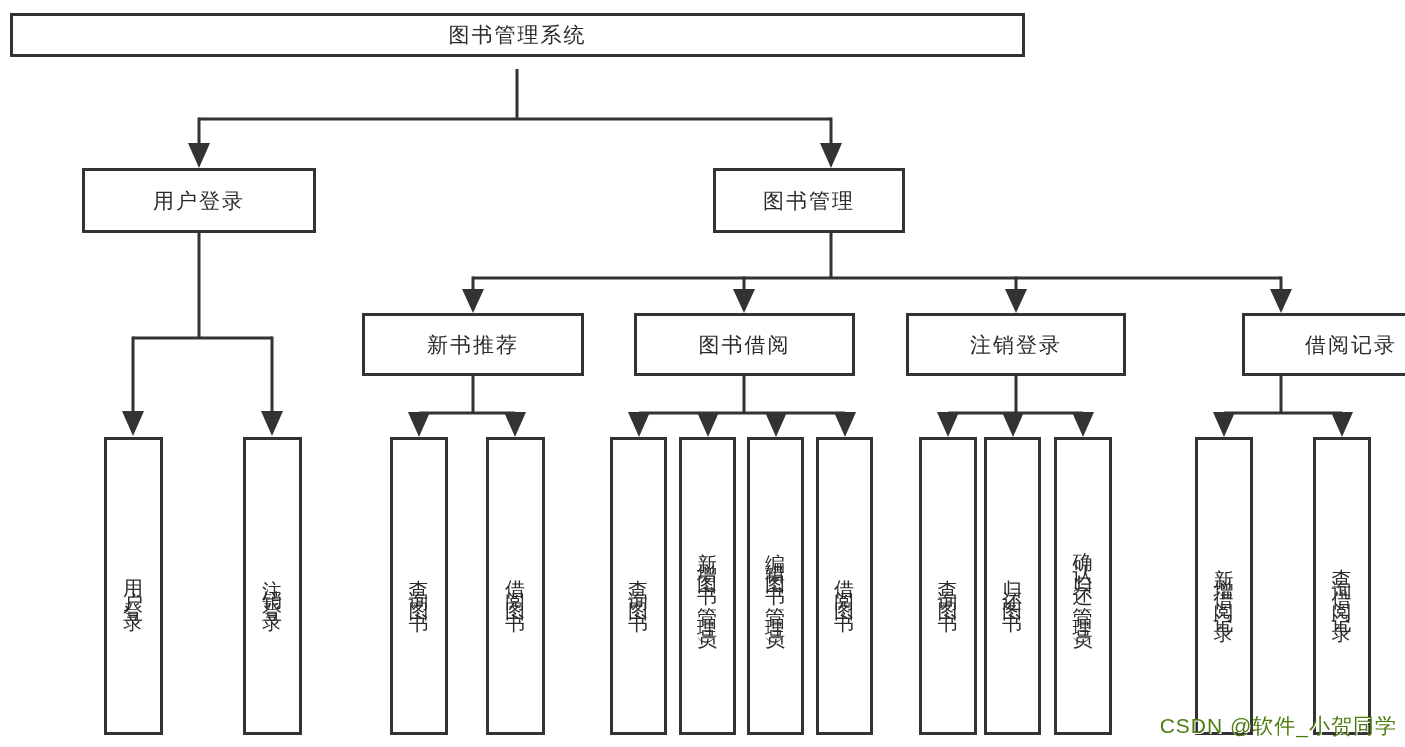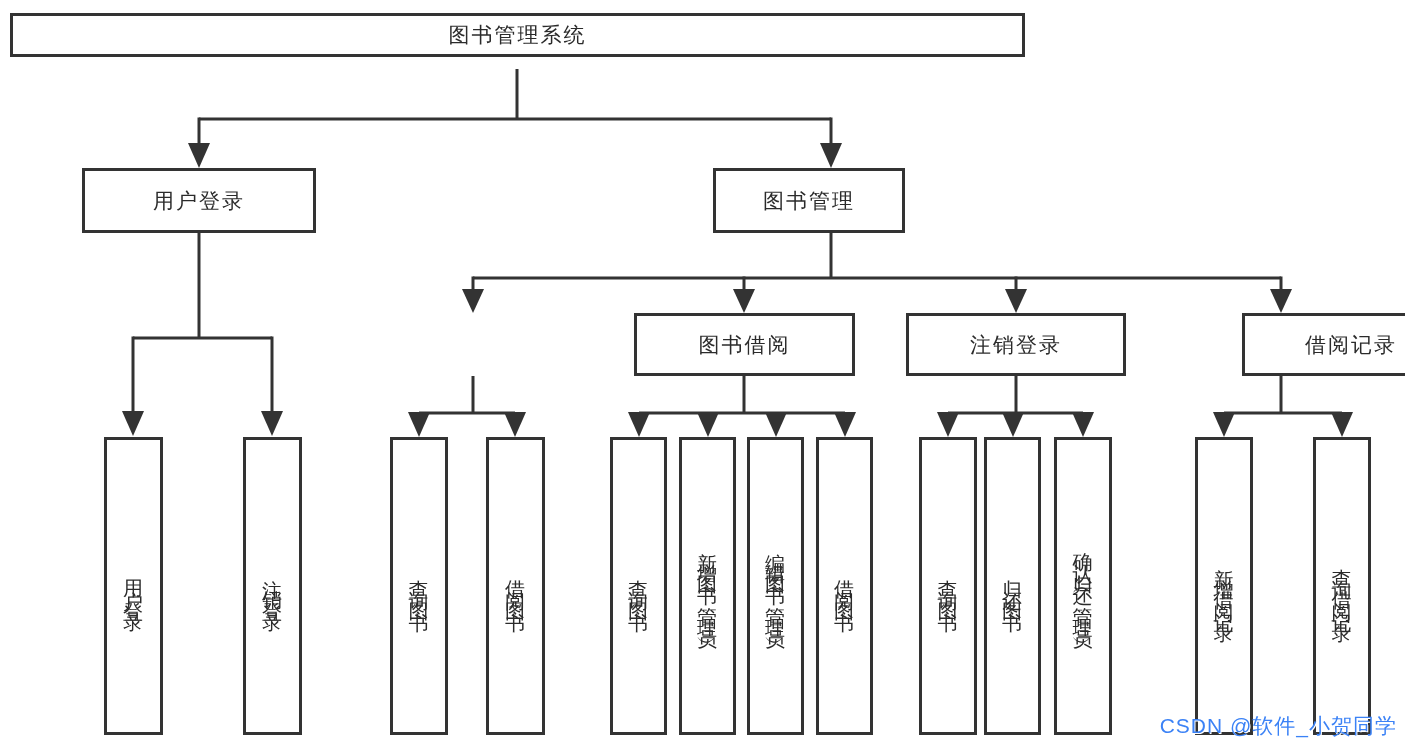--- a/index.html
+++ b/index.html
@@ -62,21 +62,21 @@
   .lf-10 { left: 984px;  width: 57px; }
   .lf-11 { left: 1054px; width: 58px; }
   .lf-12 { left: 1195px; width: 58px; }
   .lf-13 { left: 1313px; width: 58px; }
   #watermark {
     position: absolute;
     right: 8px;
     top: 712px;
     z-index: 5;
     font-size: 21px;
-    color: #3b82f6;
+    color: #4d7c0f;
     letter-spacing: 1px;
     white-space: nowrap;
     text-shadow: 1px 1px 0 #ffffff;
   }
 </style>
 </head>
 <body>
 
 <div id="canvas">
 
@@ -151,20 +151,23 @@
     <span>图书管理系统</span>
   </div>
 
   <div class="box h-box n-login">
     <span>用户登录</span>
   </div>
   <div class="box h-box n-bookmgr">
     <span>图书管理</span>
   </div>
 
+  <div class="box h-box n-newrec">
+    <span>新书推荐</span>
+  </div>
   <div class="box h-box n-borrow">
     <span>图书借阅</span>
   </div>
   <div class="box h-box n-current">
     <span>注销登录</span>
   </div>
   <div class="box h-box n-records">
     <span>借阅记录</span>
   </div>
 

